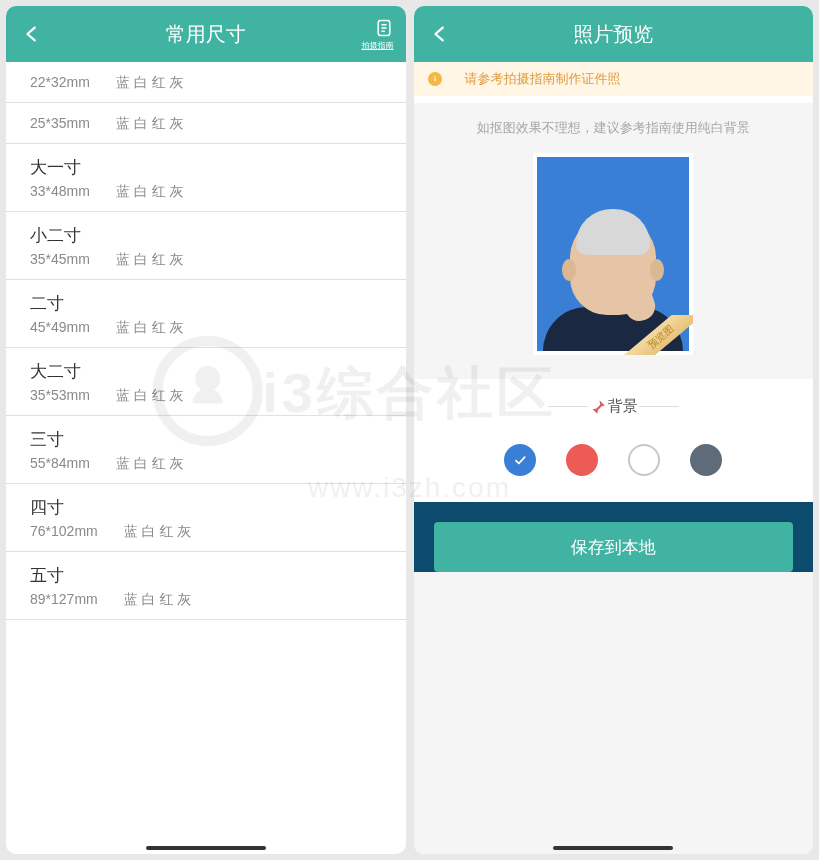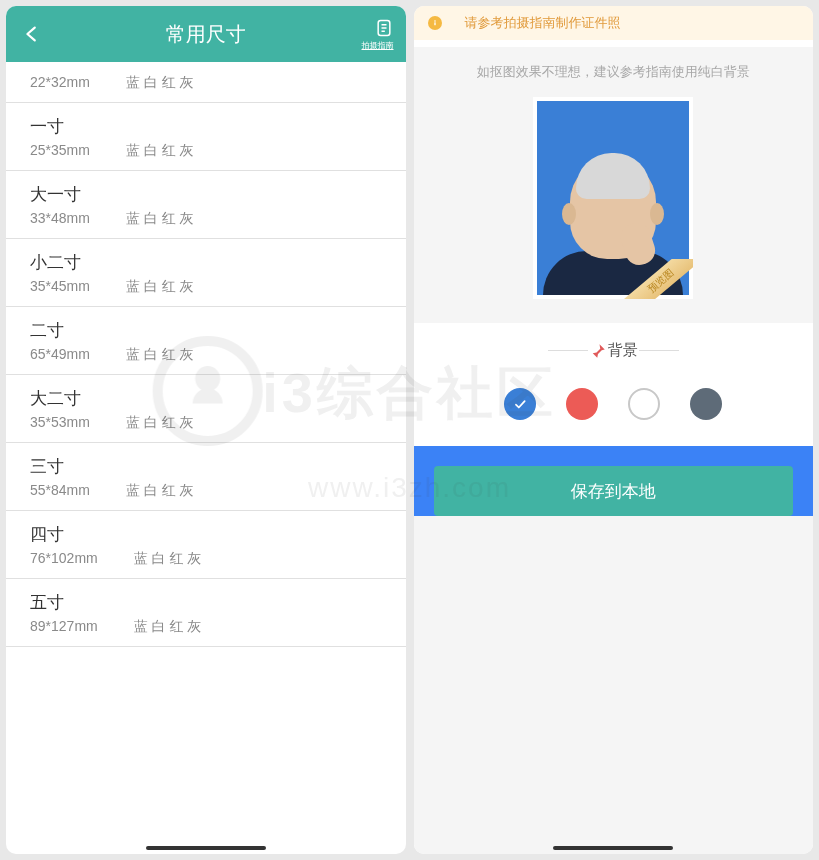--- a/index.html
+++ b/index.html
@@ -6,21 +6,21 @@
     body { background:#e8e8e8; display:flex; gap:8px; padding:6px; width:819px; height:860px; position:relative; }
     .phone { width:400px; height:848px; background:#fff; border-radius:10px; overflow:hidden; display:flex; flex-direction:column; position:relative; }
     .topbar { background:#41b3a3; color:#fff; height:56px; display:flex; align-items:center; position:relative; padding:0 14px; }
     .back-arrow { width:24px; height:24px; display:flex; align-items:center; justify-content:center; cursor:pointer; }
     .title { position:absolute; left:0; right:0; text-align:center; font-size:20px; font-weight:500; pointer-events:none; }
     .guide-btn { position:absolute; right:12px; display:flex; flex-direction:column; align-items:flex-end; cursor:pointer; gap:2px;text-decoration:underline; }
     .guide-label { font-size:8px; color:#fff; }
     .list { flex:1; overflow:auto; }
     .row { padding:12px 24px 10px; border-bottom:1px solid #e0e0e0; cursor:pointer; }
     .row-name { font-size:17px; color:#333; margin-bottom:4px; }
-    .row-meta { display:flex; gap:36px; font-size:14px; color:#8a8a8a; }
+    .row-meta { display:flex; gap:26px; font-size:14px; color:#8a8a8a; }
     .home-ind { position:absolute; bottom:4px; left:50%; transform:translateX(-50%); width:120px; height:4px; background:#333; border-radius:3px; }
 
     .tip-bar { background:#fff6e6; color:#e19a3b; font-size:13px; padding:8px 14px; display:flex; align-items:center; gap:23px; }
     .tip-dot { width:14px; height:14px; border-radius:50%; background:#f5b942; display:inline-flex; align-items:center; justify-content:center; }
     .preview-area { flex:1; background:#f5f5f5; display:flex; flex-direction:column; align-items:center; padding:16px 0 0;margin-top:7px; }
     .hint-text { color:#a7a7a7; font-size:13px; margin-bottom:16px; }
     .photo-wrap { position:relative; width:160px; height:202px; background:#fff; padding:4px; }
     .photo-bg { width:100%; height:100%; background:#3a7fd6; display:flex; flex-direction:column; justify-content:flex-end; align-items:center; position:relative; overflow:hidden; }
     .head { width:86px; height:100px; background:#e5c5a5; border-radius:44px 44px 38px 38px; position:relative; margin-bottom:-8px; }
     .hair { position:absolute; top:-6px; left:6px; right:6px; height:46px; background:#d8d8d8; border-radius:40px 40px 12px 12px; }
@@ -35,21 +35,21 @@
     .bg-head::before, .bg-head::after { content:""; width:40px; height:1px; background:#ddd; }
     .pin-icon { width:18px; height:18px; }
     .bg-label { font-size:15px; color:#555; }
     .swatches { display:flex; gap:30px; }
     .sw { width:32px; height:32px; border-radius:50%; cursor:pointer; display:flex; align-items:center; justify-content:center; }
     .sw.blue { background:#3a7fd6; }
     .sw.red { background:#ec5b56; }
     .sw.white { background:#fff; border:2px solid #c8c8c8; }
     .sw.grey { background:#5e6b78; }
     .check { width:14px; height:14px; }
-    .btn-bar { padding:20px 20px 0; background:#3b82f6; }
+    .btn-bar { padding:20px 20px 0; background:#0c4a6e; }
     .save-btn { width:100%; height:50px; background:#41b3a3; color:#fff; border:none; border-radius:4px; font-size:17px; cursor:pointer; }
 
     .watermark { position:absolute; top:50%; left:50%; transform:translate(-50%,-50%); opacity:.08; text-align:center; color:#444; pointer-events:none; z-index:5; }
     .wm-title { font-size:56px; font-weight:700; letter-spacing:4px; }
     .wm-url { font-size:28px; letter-spacing:2px;margin-top:40px; }
     .wm-logo { position:absolute; left:-110px; top:-20px; width:110px; height:110px; border:10px solid #444; border-radius:50%; display:flex; align-items:center; justify-content:center; }
   </style>
 </head>
 <body>
 
@@ -72,21 +72,20 @@
     </div>
   </div>
   <div class="list" id="size-list">
       <div class="row">
         <div class="row-meta">
           <span>22*32mm</span>
           <span>蓝 白 红 灰</span>
         </div>
       </div>
       <div class="row">
-        <div class="row-name">一寸</div>
         <div class="row-meta">
           <span>25*35mm</span>
           <span>蓝 白 红 灰</span>
         </div>
       </div>
       <div class="row">
         <div class="row-name">大一寸</div>
         <div class="row-meta">
           <span>33*48mm</span>
           <span>蓝 白 红 灰</span>
@@ -95,21 +94,21 @@
       <div class="row">
         <div class="row-name">小二寸</div>
         <div class="row-meta">
           <span>35*45mm</span>
           <span>蓝 白 红 灰</span>
         </div>
       </div>
       <div class="row">
         <div class="row-name">二寸</div>
         <div class="row-meta">
-          <span>65*49mm</span>
+          <span>45*49mm</span>
           <span>蓝 白 红 灰</span>
         </div>
       </div>
       <div class="row">
         <div class="row-name">大二寸</div>
         <div class="row-meta">
           <span>35*53mm</span>
           <span>蓝 白 红 灰</span>
         </div>
       </div>
@@ -132,20 +131,28 @@
         <div class="row-meta">
           <span>89*127mm</span>
           <span>蓝 白 红 灰</span>
         </div>
       </div>
     </div>
   <div class="home-ind"></div>
 </div>
 
 <div class="phone">
+  <div class="topbar">
+    <div class="back-arrow">
+      <svg viewBox="0 0 24 24" width="22" height="22" fill="none" stroke="#fff" stroke-width="2.4" stroke-linecap="round" stroke-linejoin="round">
+          <polyline points="15 5 7 12 15 19"></polyline>
+        </svg>
+    </div>
+    <div class="title">照片预览</div>
+  </div>
 
   <div class="tip-bar">
     <span class="tip-dot">
       <svg viewBox="0 0 24 24" width="8" height="8" fill="#fff">
           <circle cx="12" cy="6" r="2.5"></circle>
           <rect x="10" y="10" width="4" height="9" rx="1.5"></rect>
         </svg>
     </span>
     <span>请参考拍摄指南制作证件照</span>
   </div>

